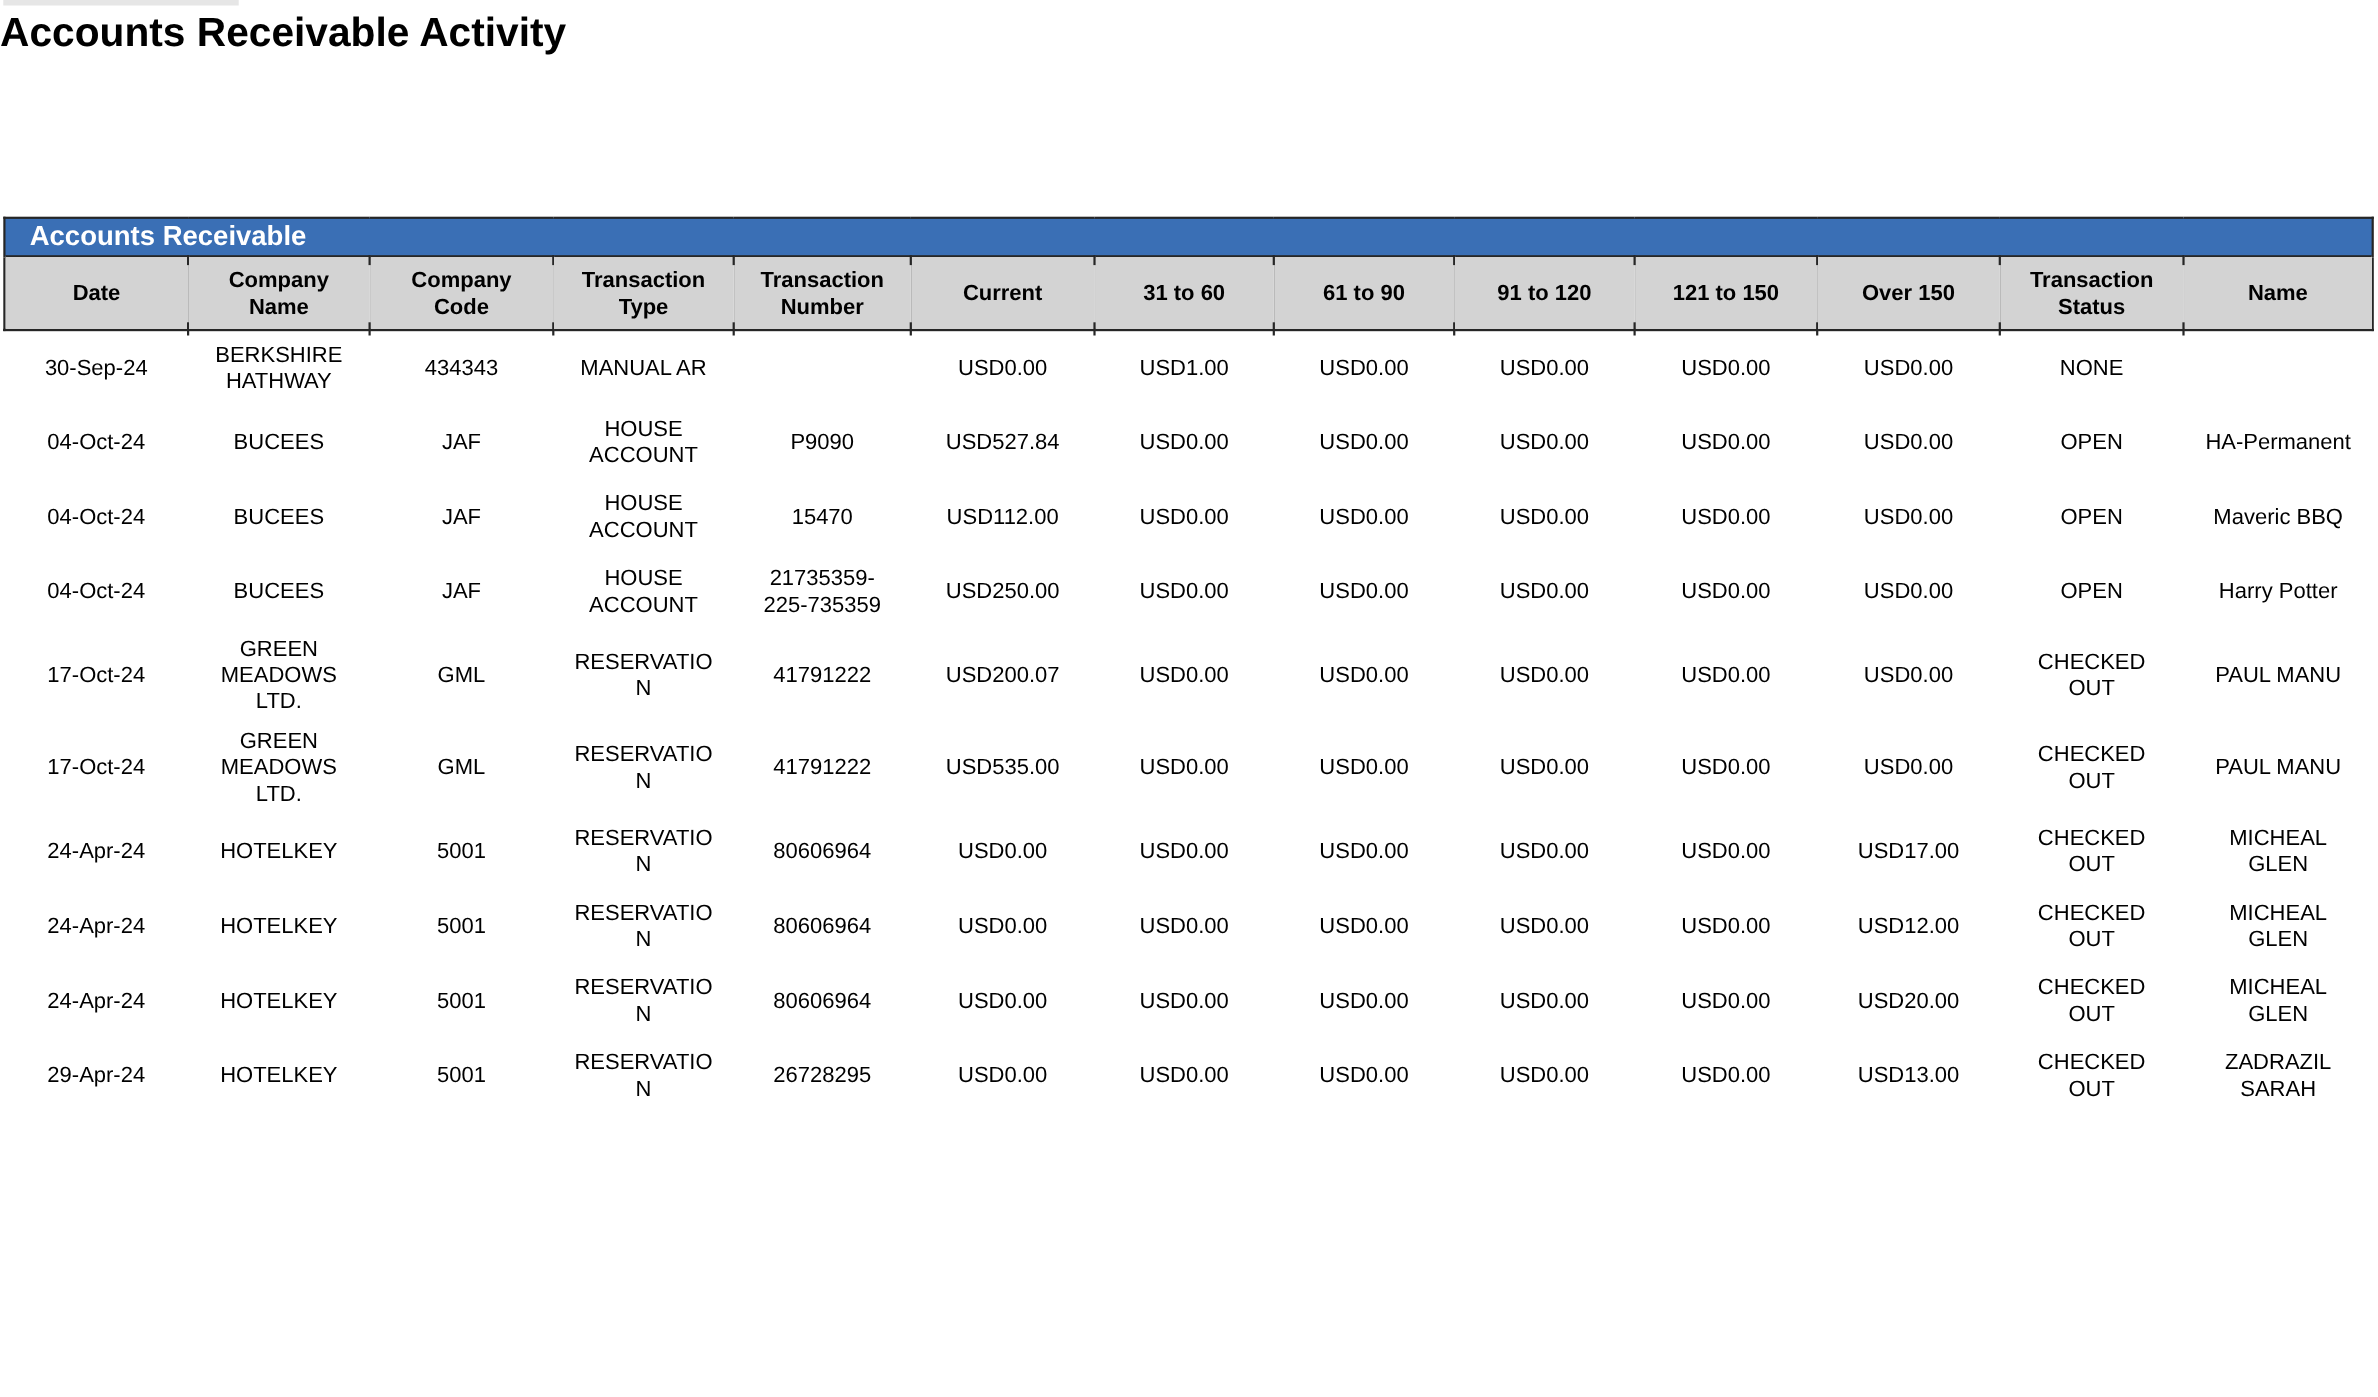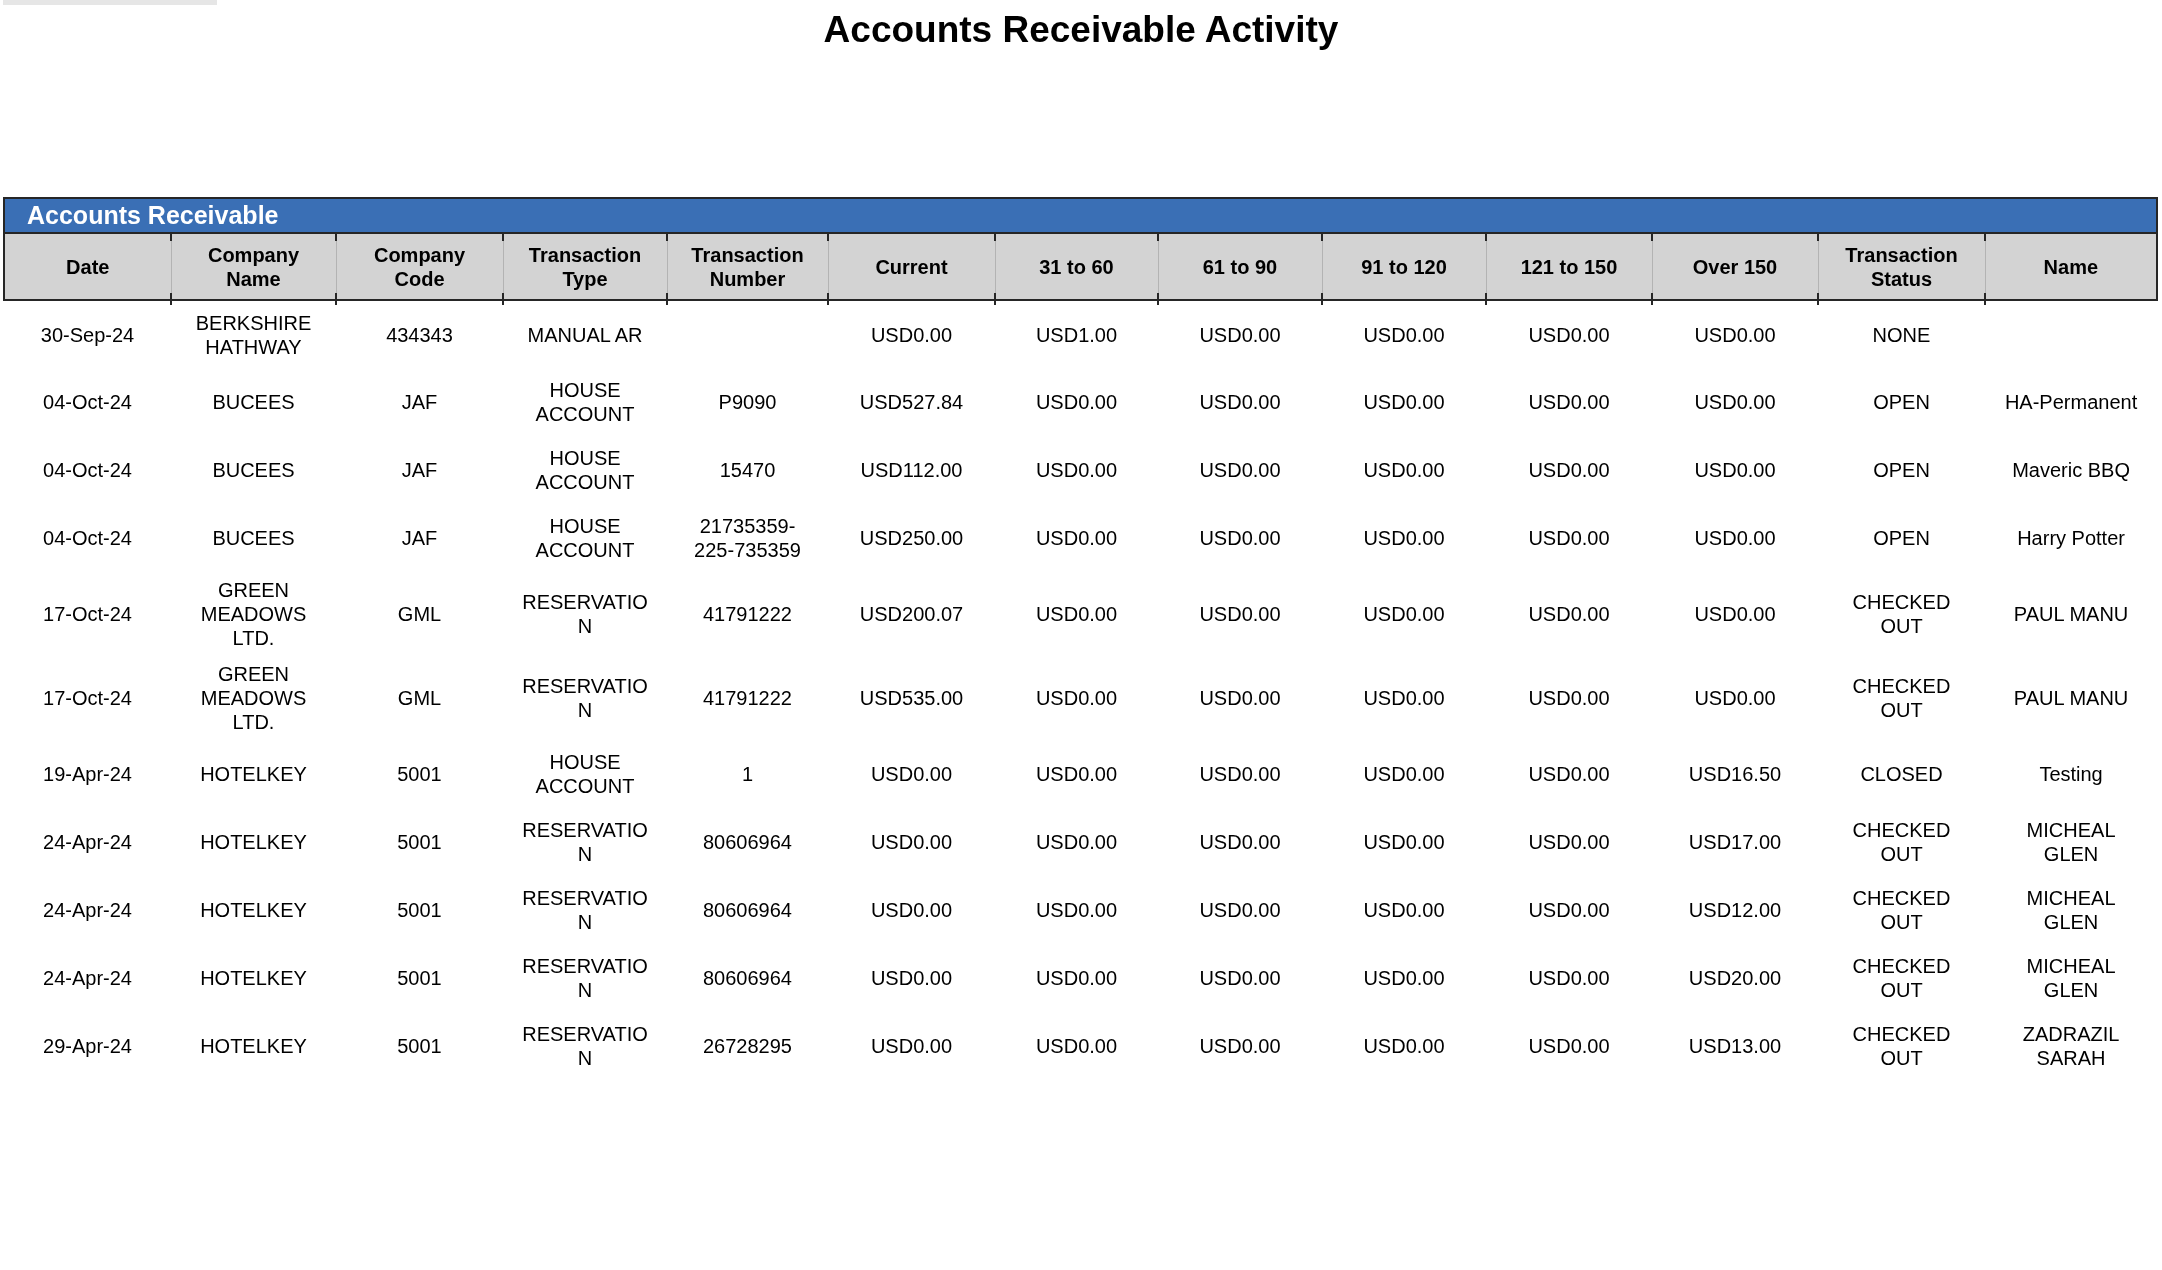--- a/index.html
+++ b/index.html
@@ -24,21 +24,20 @@
     position:absolute;
     left:3px; top:0;
     width:214px; height:5px;
     background:var(--topbar-gray);
   }
   h1.title{
     margin:8px 0 0 0;
     font-size:37px;
     line-height:44px;
     font-weight:bold;
-    text-align:center;
     color:var(--text);
   }
   table.report{
     margin:145px 0 0 3px;
     width:2154px;
     border-collapse:collapse;
     table-layout:fixed;
   }
   col.c0{width:167px;} col.c1{width:165px;} col.c2{width:167px;}
   col.c3{width:164px;} col.c4{width:161px;} col.c5{width:167px;}
@@ -241,36 +240,20 @@
         <td>USD0.00</td>
         <td>USD0.00</td>
         <td>USD0.00</td>
         <td>USD0.00</td>
         <td>USD0.00</td>
         <td>CHECKED
 OUT</td>
         <td>PAUL MANU</td>
       </tr>
       <tr>
-        <td>19-Apr-24</td>
-        <td>HOTELKEY</td>
-        <td>5001</td>
-        <td>HOUSE
-ACCOUNT</td>
-        <td>1</td>
-        <td>USD0.00</td>
-        <td>USD0.00</td>
-        <td>USD0.00</td>
-        <td>USD0.00</td>
-        <td>USD0.00</td>
-        <td>USD16.50</td>
-        <td>CLOSED</td>
-        <td>Testing</td>
-      </tr>
-      <tr>
         <td>24-Apr-24</td>
         <td>HOTELKEY</td>
         <td>5001</td>
         <td>RESERVATIO
 N</td>
         <td>80606964</td>
         <td>USD0.00</td>
         <td>USD0.00</td>
         <td>USD0.00</td>
         <td>USD0.00</td>

